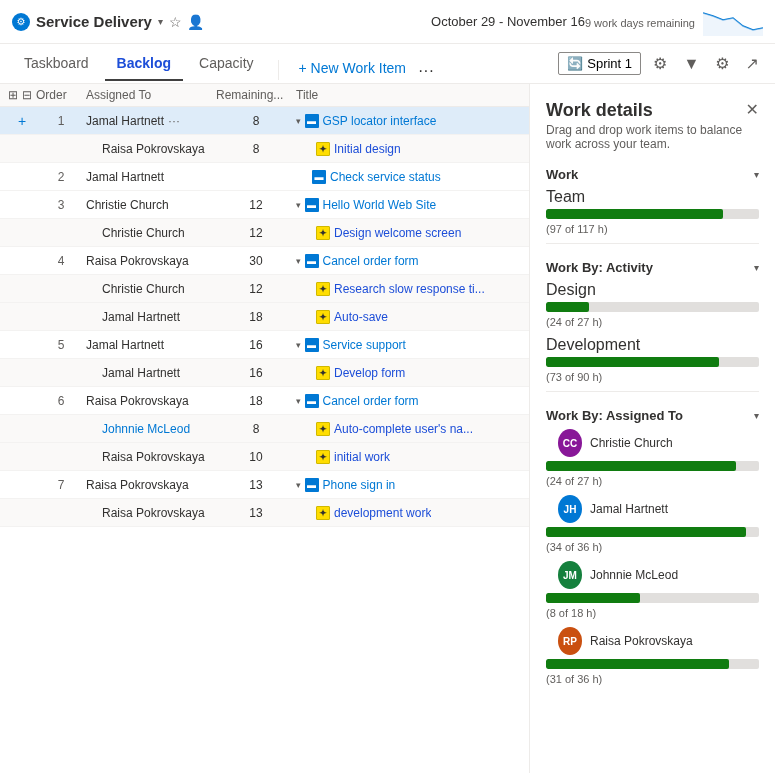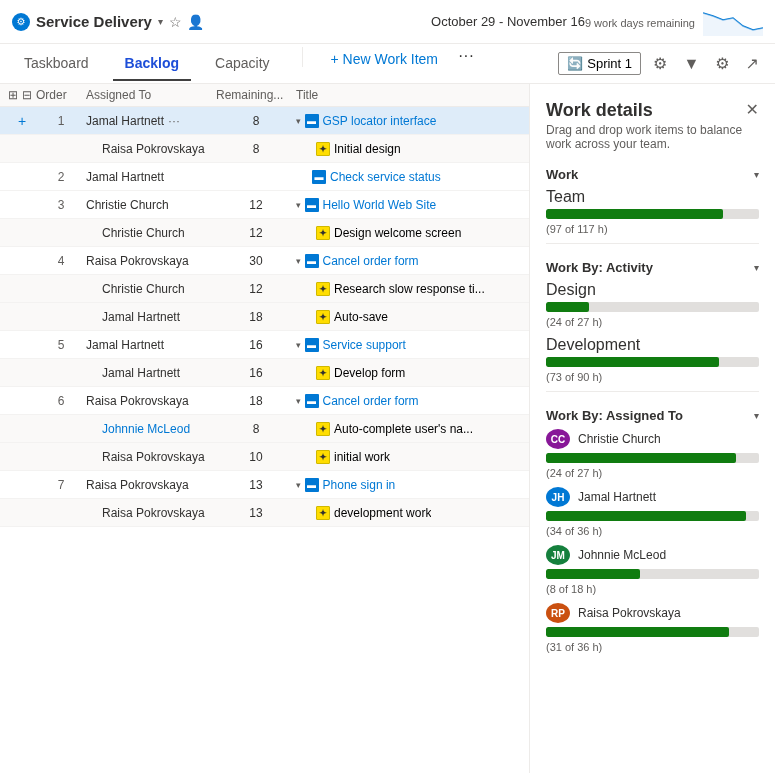--- a/index.html
+++ b/index.html
@@ -50,21 +50,21 @@
 
     
     .nav-bar {
       display: flex;
       align-items: center;
       padding: 0 12px;
       border-bottom: 1px solid #edebe9;
       height: 40px;
       justify-content: space-between;
     }
-    .nav-tabs { display: flex; align-items: flex-start; gap: 12px; }
+    .nav-tabs { display: flex; align-items: flex-end; gap: 4px; }
     .nav-tab {
       padding: 8px 12px;
       font-size: 14px;
       color: #605e5c;
       cursor: pointer;
       border-bottom: 2px solid transparent;
       margin-bottom: -1px;
     }
     .nav-tab.active {
       color: #1d4ed8;
@@ -129,21 +129,21 @@
     .backlog-row.parent-row { font-weight: 400; }
     .backlog-row.child-row { background: #faf9f8; }
 
     .row-add { color: #0078d4; font-size: 14px; cursor: pointer; text-align: center; }
     .row-num { color: #605e5c; font-size: 12px; text-align: center; }
     .row-assigned { color: #323130; font-size: 12px; white-space: nowrap; overflow: hidden; text-overflow: ellipsis; }
     .row-assigned.link { color: #0078d4; cursor: pointer; }
     .row-remaining { color: #323130; font-size: 12px; text-align: center; }
     .row-title-cell { display: flex; align-items: center; gap: 4px; overflow: hidden; }
     .row-title { color: #0078d4; font-size: 12px; white-space: nowrap; overflow: hidden; text-overflow: ellipsis; cursor: pointer; }
-    .row-title.task-title { color: #000000; }
+    .row-title.task-title { color: #1d4ed8; }
 
     .work-item-icon {
       width: 14px; height: 14px; flex-shrink: 0;
       display: inline-flex; align-items: center; justify-content: center;
       font-size: 9px; border-radius: 1px;
     }
     .icon-story { background: #0078d4; color: white; font-weight: bold; }
     .icon-task { background: #FFDD00; color: #323130; font-weight: bold; border: 1px solid #d0b800; }
 
     .collapse-icon { color: #605e5c; font-size: 9px; cursor: pointer; }
@@ -188,24 +188,25 @@
       border-radius: 2px;
       background: #107c10;
     }
     .bar-stats { font-size: 11px; color: #605e5c; margin-bottom: 8px; }
 
     .person-row {
       display: flex; align-items: center; gap: 8px;
       margin-bottom: 4px;
     }
     .avatar {
-      width: 24px; height: 20px; border-radius: 50%;
+      width: 24px; height: 28px; border-radius: 50%;
       display: flex; align-items: center; justify-content: center;
       font-size: 10px; font-weight: 600; color: white;
       flex-shrink: 0;
+      margin-left: 12px;
     }
     .avatar-cc { background: #881798; }
     .avatar-jh { background: #0078d4; }
     .avatar-jm { background: #15803d; }
     .avatar-rp { background: #ca5010; }
 
     .person-name { font-size: 12px; color: #323130; }
 
     .section-divider { border: none; border-top: 1px solid #edebe9; margin: 8px 0; }
   </style>

